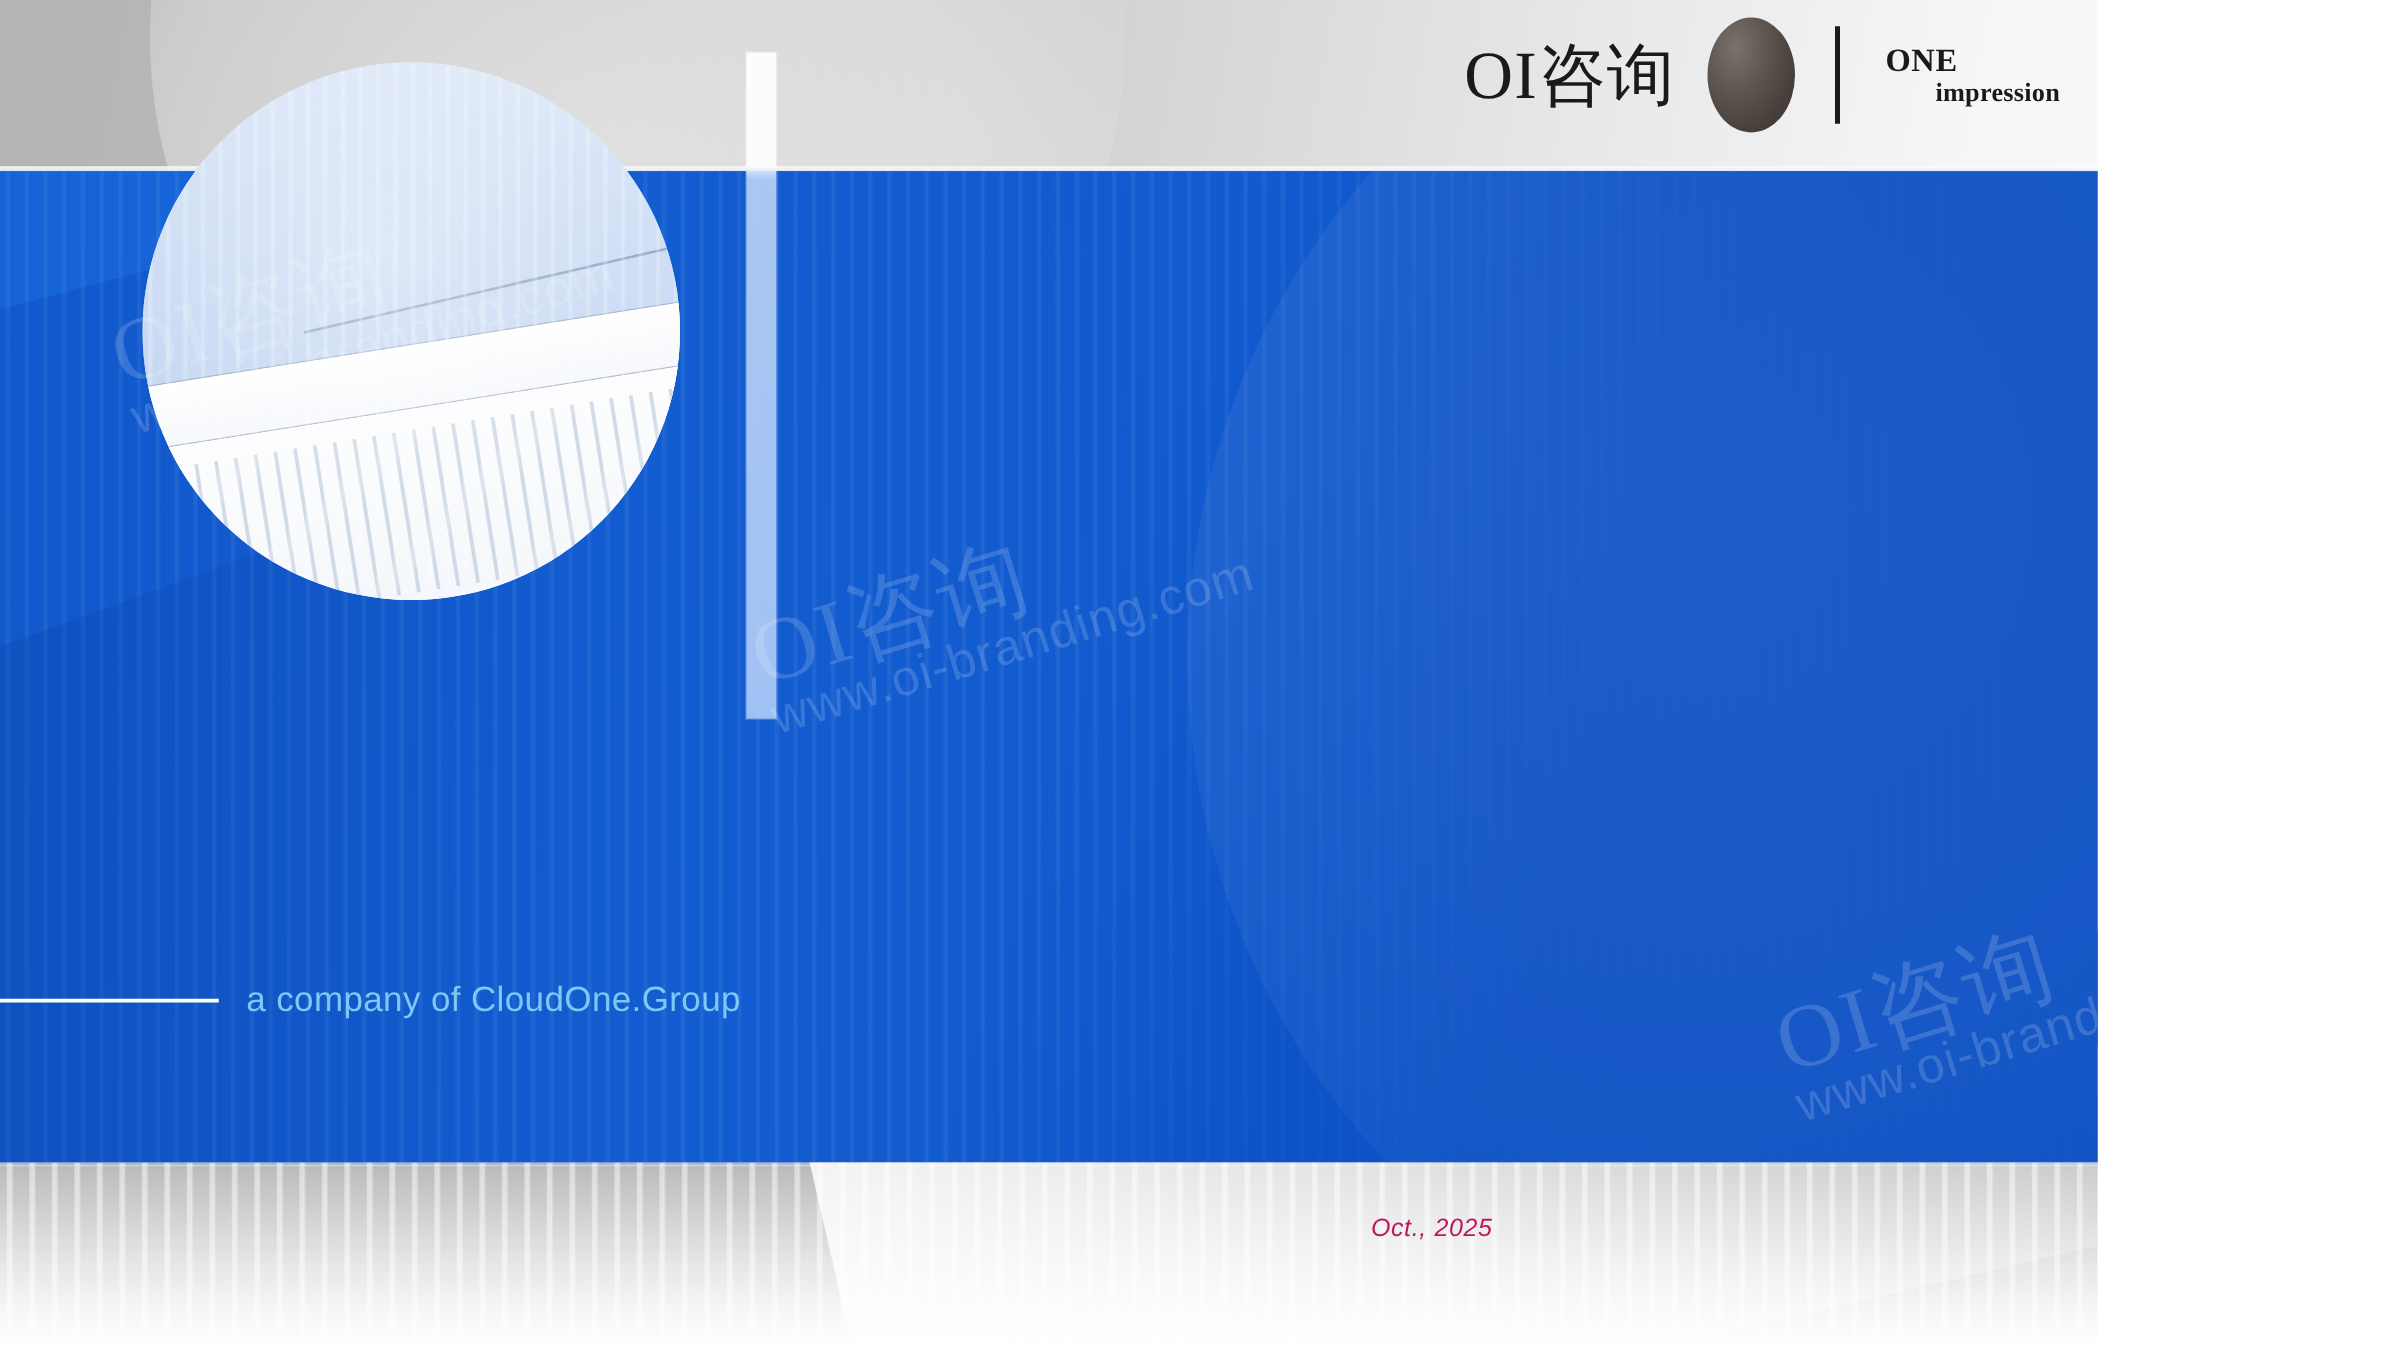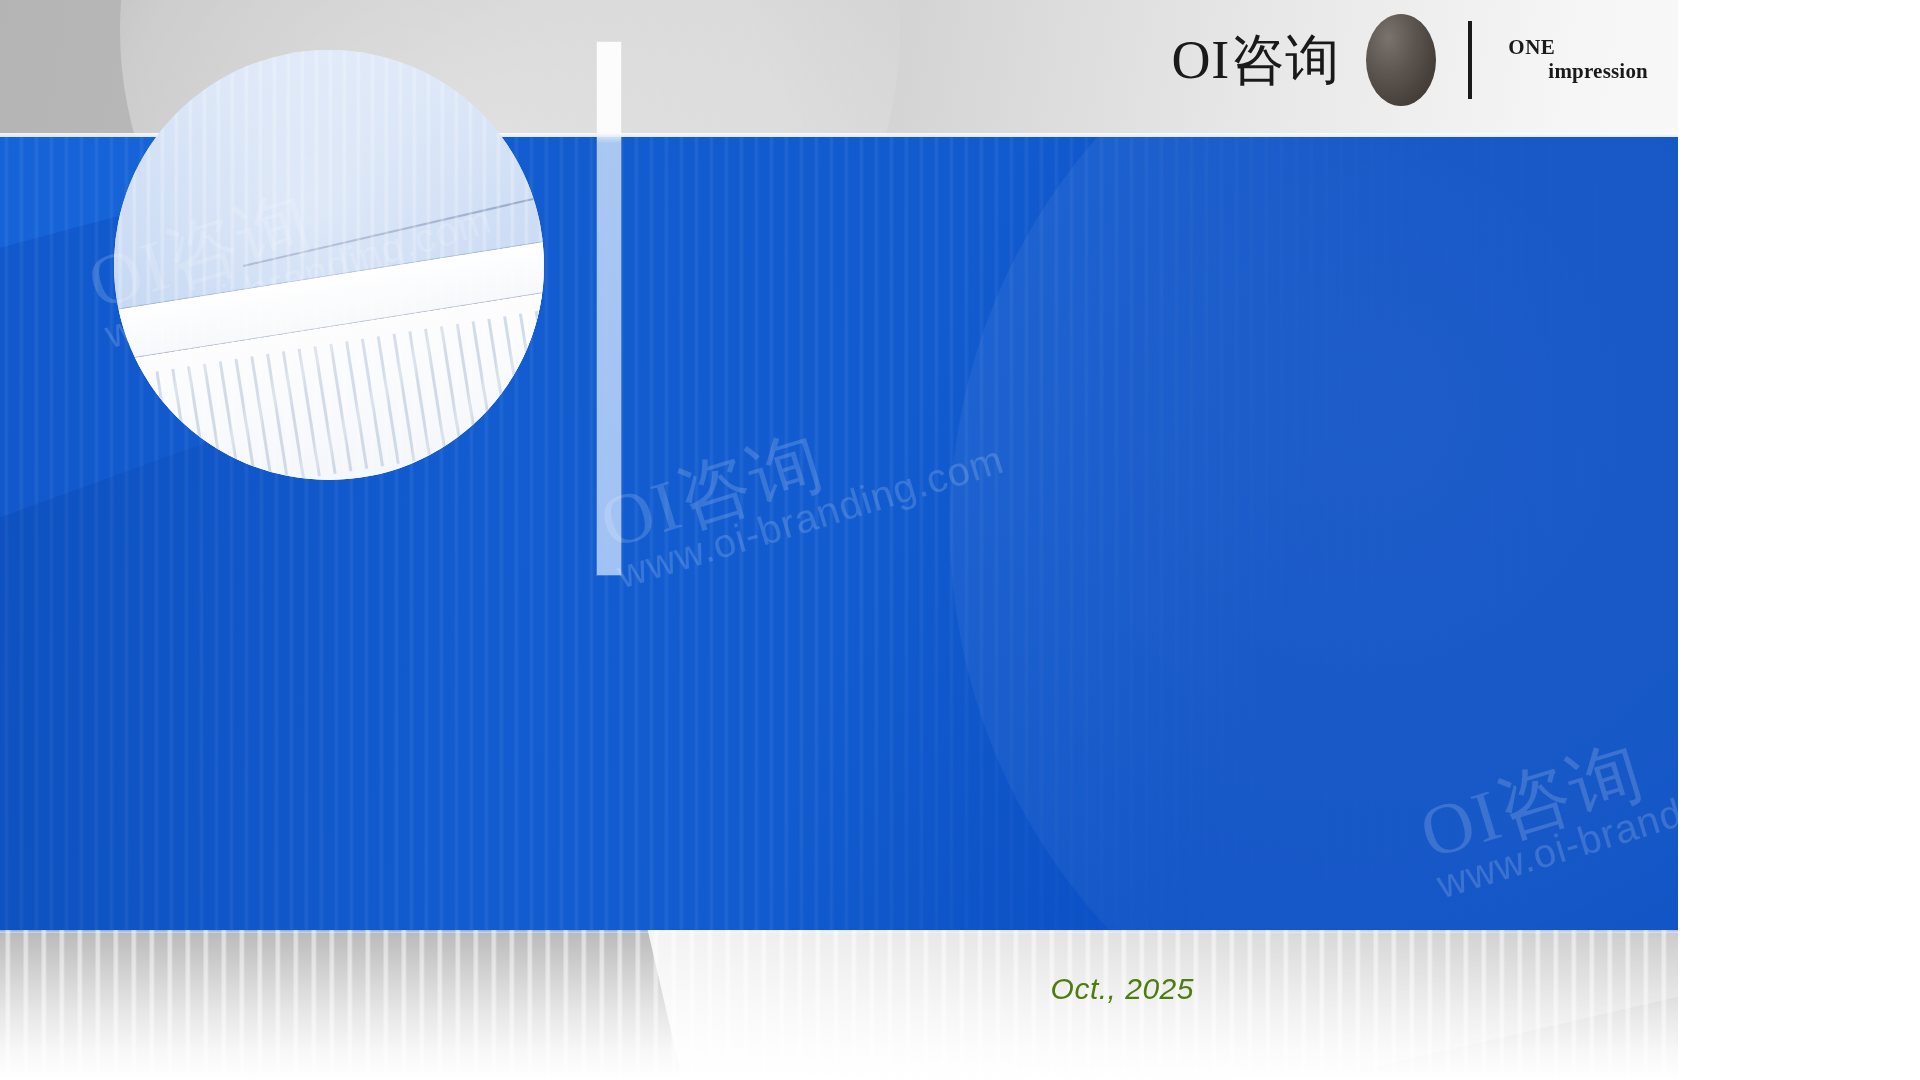--- a/index.html
+++ b/index.html
@@ -256,22 +256,22 @@
     transform: rotate(-13deg);
     transform-origin: 0 0;
   }
   .bottom-hairline {
     position: absolute; left: 0; top: 0; width: 1920px; height: 3px;
     background: linear-gradient(180deg, rgba(130,165,225,.9), rgba(232,238,248,.6));
   }
   .date {
     position: absolute;
     right: 484px; top: 972px;
-    color: #4d7c0f;
-    font-size: 30px;
+    color: #be185d;
+    font-size: 20px;
     font-style: italic;
     letter-spacing: .5px;
     white-space: nowrap;
     text-align: center;
   }
 
   
   .logo-wrap {
     position: absolute;
     right: 30px; top: 14px;
@@ -297,21 +297,21 @@
     background: #1a1a1a;
     margin-left: 6px;
   }
   .logo-en {
     color: #1a1a1a;
     font-family: "Liberation Serif", serif;
     font-weight: bold;
     line-height: 1.12;
     margin-left: 10px;
   }
-  .logo-en-one { font-size: 21px; letter-spacing: .5px; display:block; }
+  .logo-en-one { font-size: 26px; letter-spacing: .5px; display:block; }
   .logo-en-imp { font-size: 21px; letter-spacing: .2px; display:block;margin-left:40px; }
 </style>
 </head>
 <body>
 
 <div id="slide">
 
   <div class="top-band">
     <div class="top-band-glow"></div>
   </div>
@@ -355,20 +355,24 @@
   <div class="wm wm-b">
     <span class="wm-cn">OI咨询</span>
     <span class="wm-url">www.oi-branding.com</span>
   </div>
   <div class="wm wm-c">
     <span class="wm-cn">OI咨询</span>
     <span class="wm-url">www.oi-branding.com</span>
   </div>
 
 
+  <div class="subtitle-row">
+    <div class="subtitle-rule"></div>
+    <div class="subtitle-text">a company of CloudOne.Group</div>
+  </div>
 
   <div class="bottom-band">
     <div class="bottom-hairline"></div>
     <div class="bottom-stripes"></div>
     <div class="bottom-diag"></div>
   </div>
   <div class="date">Oct., 2025</div>
 
 </div>
 

